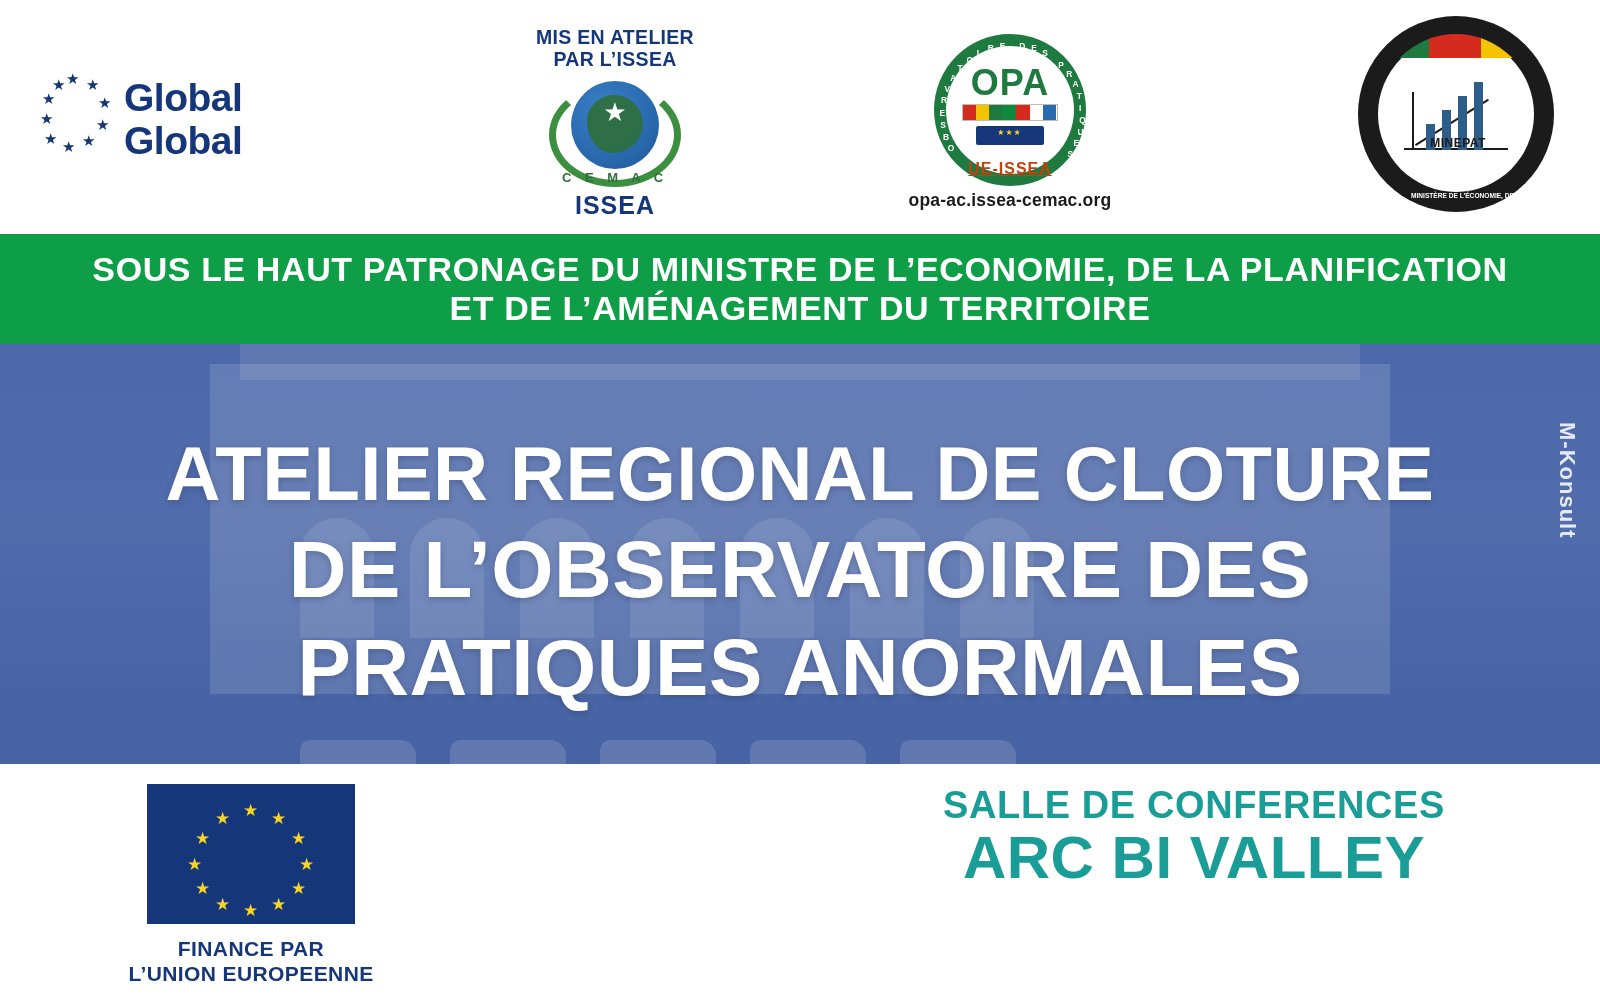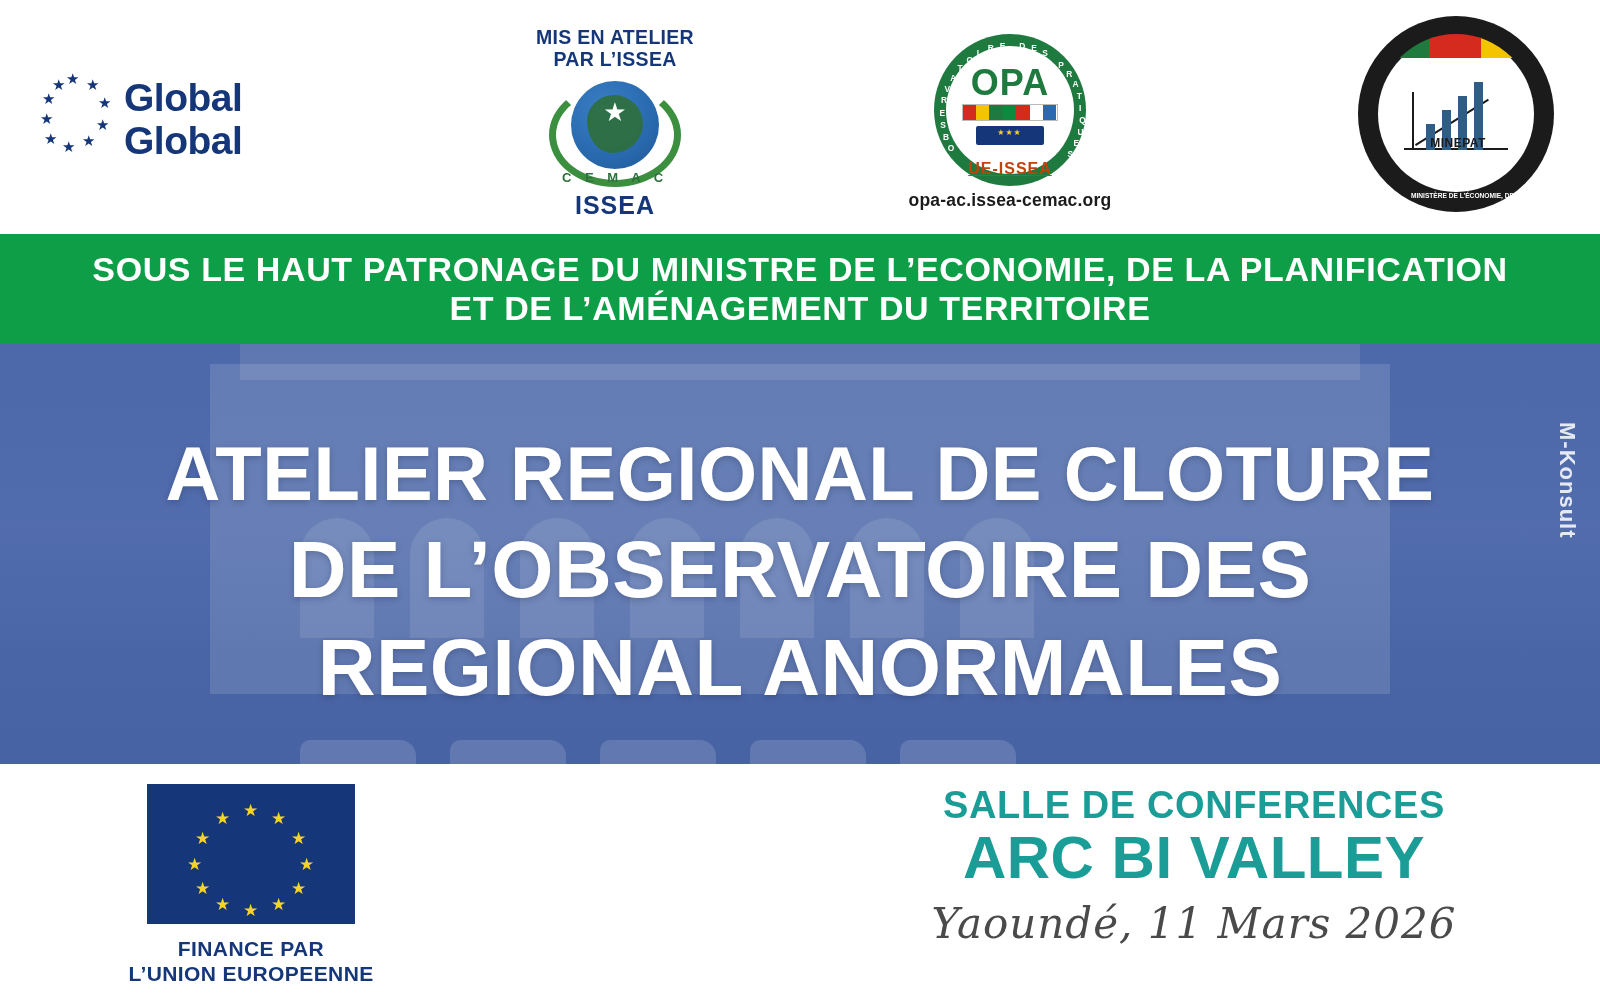--- a/index.html
+++ b/index.html
@@ -576,21 +576,21 @@
     <div class="car" style="left:300px;"></div>
     <div class="car" style="left:450px;"></div>
     <div class="car" style="left:600px;"></div>
     <div class="car" style="left:750px;"></div>
     <div class="car" style="left:900px;"></div>
   </div>
 
   <div class="title-stack">
     <div class="title-line l1">ATELIER REGIONAL DE CLOTURE</div>
     <div class="title-line l2">DE L’OBSERVATOIRE DES</div>
-    <div class="title-line l3">REGIONAL ANORMALES</div>
+    <div class="title-line l3">PRATIQUES ANORMALES</div>
   </div>
 
   <div class="credit">M-Konsult</div>
 </div>
 
 <div class="footer">
 
   <div class="eu-block">
     <div class="eu-flag">
       <span style="left:96px; top:18px;">★</span>
@@ -608,15 +608,14 @@
     </div>
     <div class="eu-caption">
       <div>FINANCE PAR</div>
       <div>L’UNION EUROPEENNE</div>
     </div>
   </div>
 
   <div class="venue-block">
     <div class="venue-sub">SALLE DE CONFERENCES</div>
     <div class="venue-name">ARC BI VALLEY</div>
-    <div class="venue-date">Yaoundé, 11 Mars 2026</div>
   </div>
 </div>
 
 </body></html>

